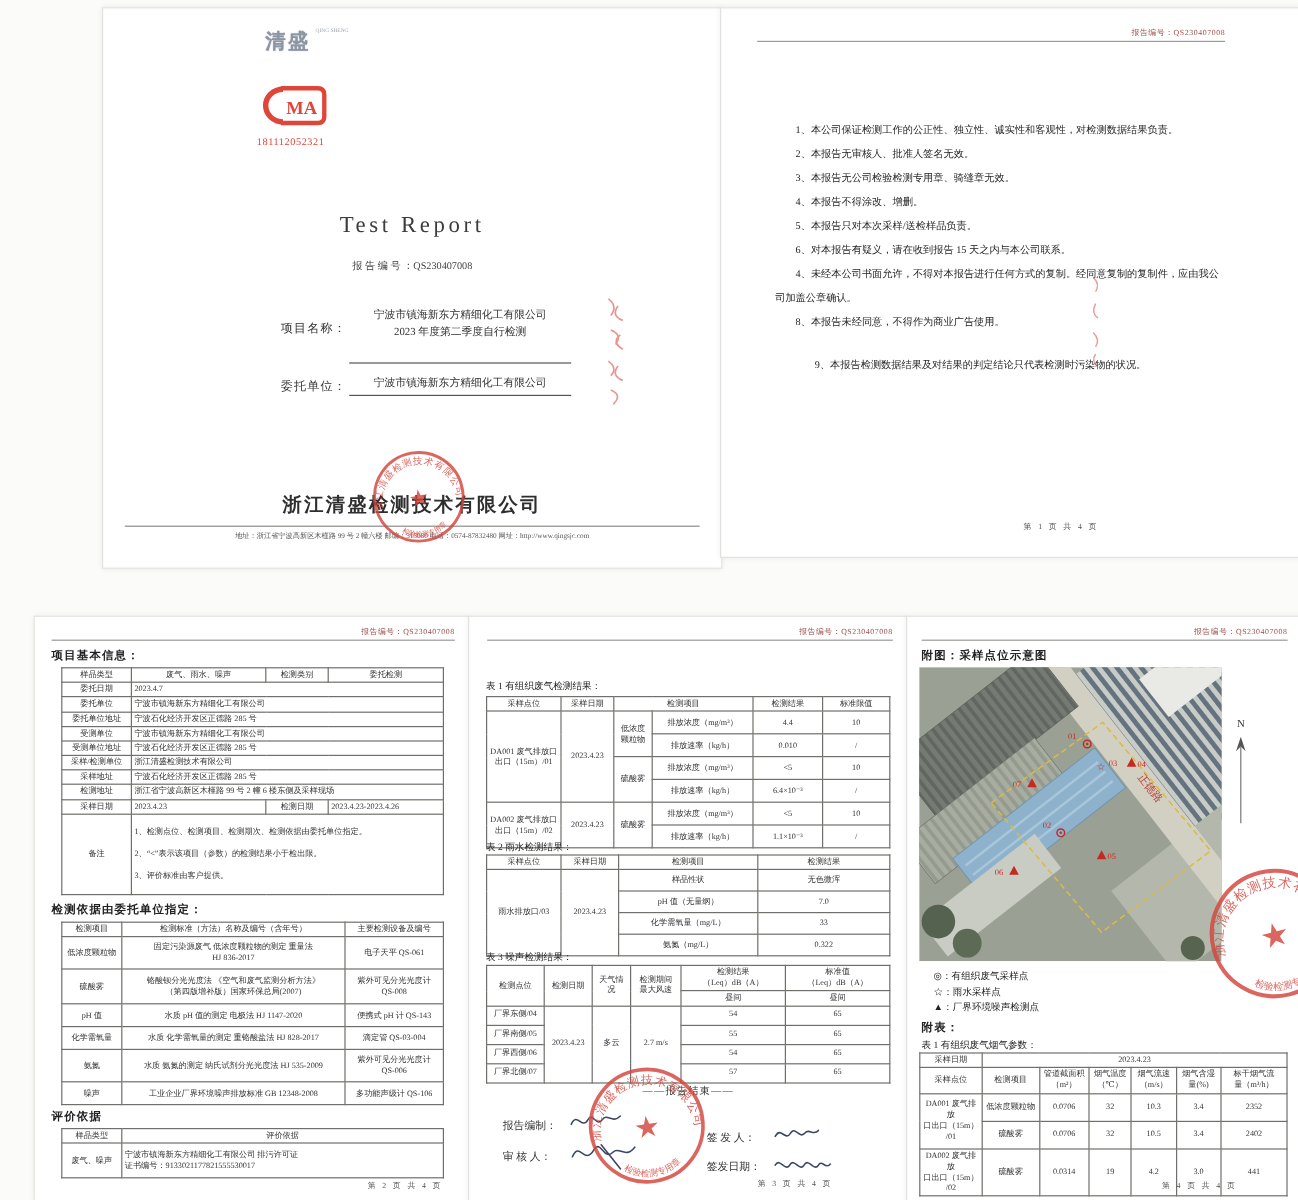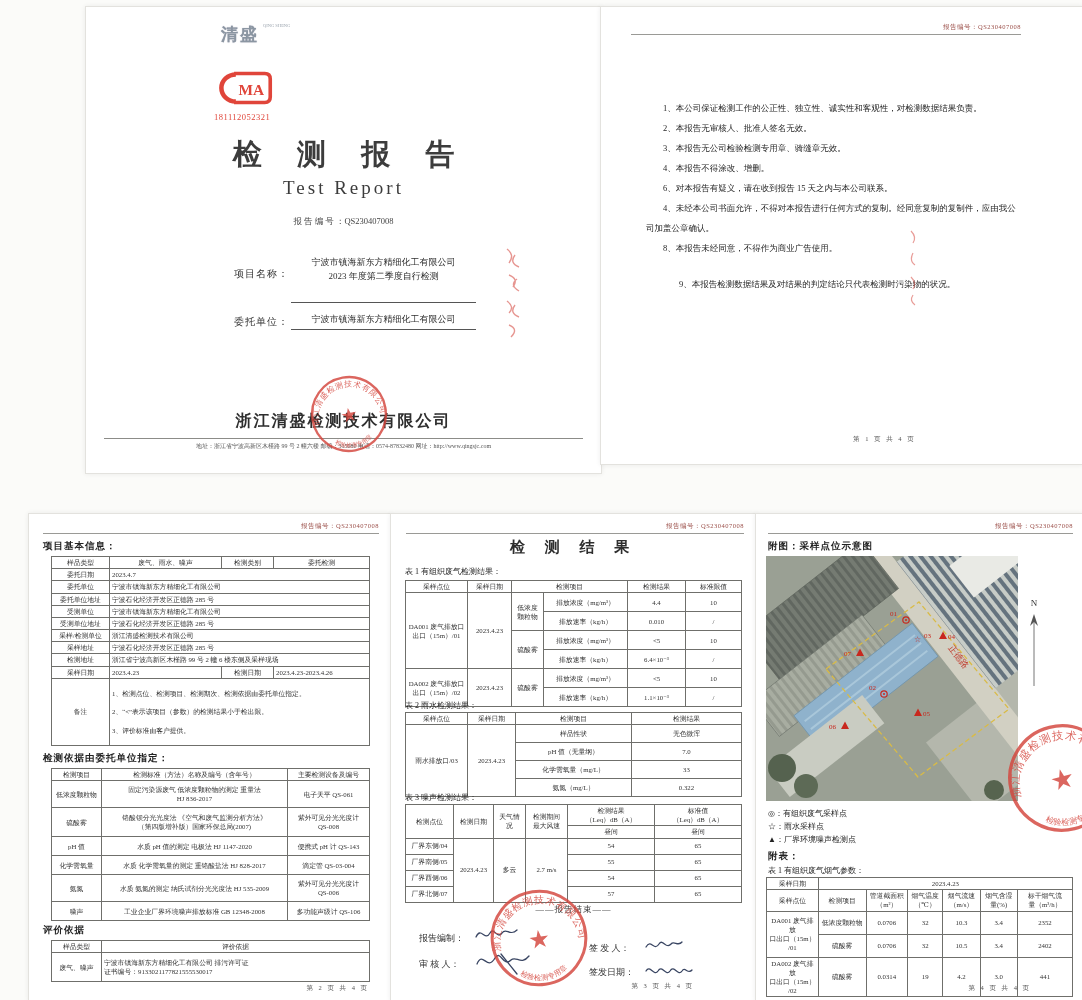--- a/index.html
+++ b/index.html
@@ -31,21 +31,20 @@
       <span style="font-size:4.5px;color:#9aa3ad;vertical-align:top;">QING SHENG</span>
     </div>
     <div class="abs" style="left:128px;top:62px;">
       <svg width="60" height="38" viewBox="0 0 66 42">
         <path d="M24,6 A16,15 0 1 0 24,36" fill="none" stroke="#e0453a" stroke-width="5"></path>
         <path d="M22,5 H56 Q62,5 62,11 V31 Q62,37 56,37 H22" fill="none" stroke="#e0453a" stroke-width="4"></path>
         <text x="27" y="29" font-size="17" font-weight="bold" fill="#e0453a">MA</text>
       </svg>
       <div style="font-size:8.5px;color:#e0453a;letter-spacing:.5px;margin-top:1px;">181112052321</div>
     </div>
-    <div class="abs ctr" style="left:0;top:128px;width:100%;font-size:29px;font-weight:bold;letter-spacing:14px;text-indent:14px;color:#3c3c3c;">检 测 报 告</div>
     <div class="abs ctr" style="left:0;top:170px;width:100%;font-size:19px;letter-spacing:3px;color:#3c3c3c;">Test Report</div>
     <div class="abs ctr" style="left:0;top:209px;width:100%;font-size:8.5px;color:#444;">报 告 编 号 ：QS230407008</div>
 
     <div class="abs fieldlabel" style="left:148px;top:260px;">项目名称：</div>
     <div class="abs ctr" style="left:205px;top:248px;width:185px;font-size:9px;line-height:1.6;">
       <div>宁波市镇海新东方精细化工有限公司</div>
       <div style="border-bottom:1px solid #555;padding-bottom:18px;">2023 年度第二季度自行检测</div>
     </div>
     <div class="abs fieldlabel" style="left:148px;top:308px;">委托单位：</div>
     <div class="abs ctr" style="left:205px;top:306px;width:185px;font-size:9px;border-bottom:1px solid #555;padding-bottom:3px;">宁波市镇海新东方精细化工有限公司</div>
@@ -75,20 +74,21 @@
     </svg>
   </div>
 
   <div class="page" style="left:600px;top:6px;width:482px;height:457px;">
     <div class="hdrno" style="top:16px;left:30px;right:62px;">报告编号：QS230407008</div>
     <div class="abs" style="left:45px;top:92px;width:372px;font-size:8.5px;line-height:2.35;color:#262626;">
       <p style="margin:0;text-indent:2em;">1、本公司保证检测工作的公正性、独立性、诚实性和客观性，对检测数据结果负责。</p>
       <p style="margin:0;text-indent:2em;">2、本报告无审核人、批准人签名无效。</p>
       <p style="margin:0;text-indent:2em;">3、本报告无公司检验检测专用章、骑缝章无效。</p>
       <p style="margin:0;text-indent:2em;">4、本报告不得涂改、增删。</p>
+      <p style="margin:0;text-indent:2em;">5、本报告只对本次采样/送检样品负责。</p>
       <p style="margin:0;text-indent:2em;">6、对本报告有疑义，请在收到报告 15 天之内与本公司联系。</p>
       <p style="margin:0;text-indent:2em;">4、未经本公司书面允许，不得对本报告进行任何方式的复制。经同意复制的复制件，应由我公司加盖公章确认。</p>
       <p style="margin:0;text-indent:2em;">8、本报告未经同意，不得作为商业广告使用。</p>
       <p style="margin:16px;text-indent:2em;">9、本报告检测数据结果及对结果的判定结论只代表检测时污染物的状况。</p>
     </div>
     <svg class="redfrag" style="left:306px;top:220px;" width="12" height="80">
       <g stroke="#d4453c" stroke-width="1.2" fill="none" opacity=".75">
         <path d="M4,4 q6,6 2,12"></path>
           <path d="M6,26 q-4,8 2,12"></path>
           <path d="M4,50 q6,6 2,12"></path>
@@ -230,21 +230,20 @@
             <td class="tleft">宁波市镇海新东方精细化工有限公司 排污许可证
 证书编号：9133021177821555530017</td>
           </tr>
     </tbody>
       </table>
     <div class="pgfoot" style="right:22px;top:470px;">第 2 页 共 4 页</div>
   </div>
 
   <div class="page" style="left:390px;top:513px;width:365px;height:487px;">
     <div class="hdrno" style="top:8px;left:15px;right:12px;">报告编号：QS230407008</div>
-    <div class="abs ctr" style="left:0;top:24px;width:100%;font-size:15px;font-weight:bold;letter-spacing:8px;color:#2e2e2e;">检 测 结 果</div>
     <div class="abs tlabel" style="left:14px;top:52px;">表 1 有组织废气检测结果：</div>
     <table class="abs" style="left:14px;top:66px;width:336px;">
       <colgroup>
           <col style="width:62px">
           <col style="width:44px">
           <col style="width:32px">
           <col style="width:84px">
           <col style="width:58px">
           <col style="width:56px">
         </colgroup>
@@ -476,21 +475,21 @@
         <text x="78" y="100" font-size="7" fill="#c8281e">07</text>
       </svg>
     </div>
 
     <div class="abs ctr" style="left:268px;top:84px;width:20px;font-size:9px;color:#333;">N</div>
     <svg class="abs" style="left:268px;top:98px;" width="20" height="78">
       <path d="M10,2 L6,14 L10,10 L14,14 Z" fill="#555"></path>
         <line x1="10" y1="10" x2="10" y2="74" stroke="#777" stroke-width="1"></line>
     </svg>
 
-    <div class="abs" style="left:12px;top:294px;font-size:8px;line-height:1.6;color:#222;">
+    <div class="abs" style="left:22px;top:294px;font-size:8px;line-height:1.6;color:#222;">
       <div>◎：有组织废气采样点</div>
       <div>☆：雨水采样点</div>
       <div>▲：厂界环境噪声检测点</div>
     </div>
 
     <div class="abs sec" style="left:12px;top:336px;">附表：</div>
     <div class="abs tlabel" style="left:12px;top:351px;">表 1 有组织废气烟气参数：</div>
     <table class="abs" style="left:10px;top:363px;width:307px;">
       <colgroup>
           <col style="width:50px">

